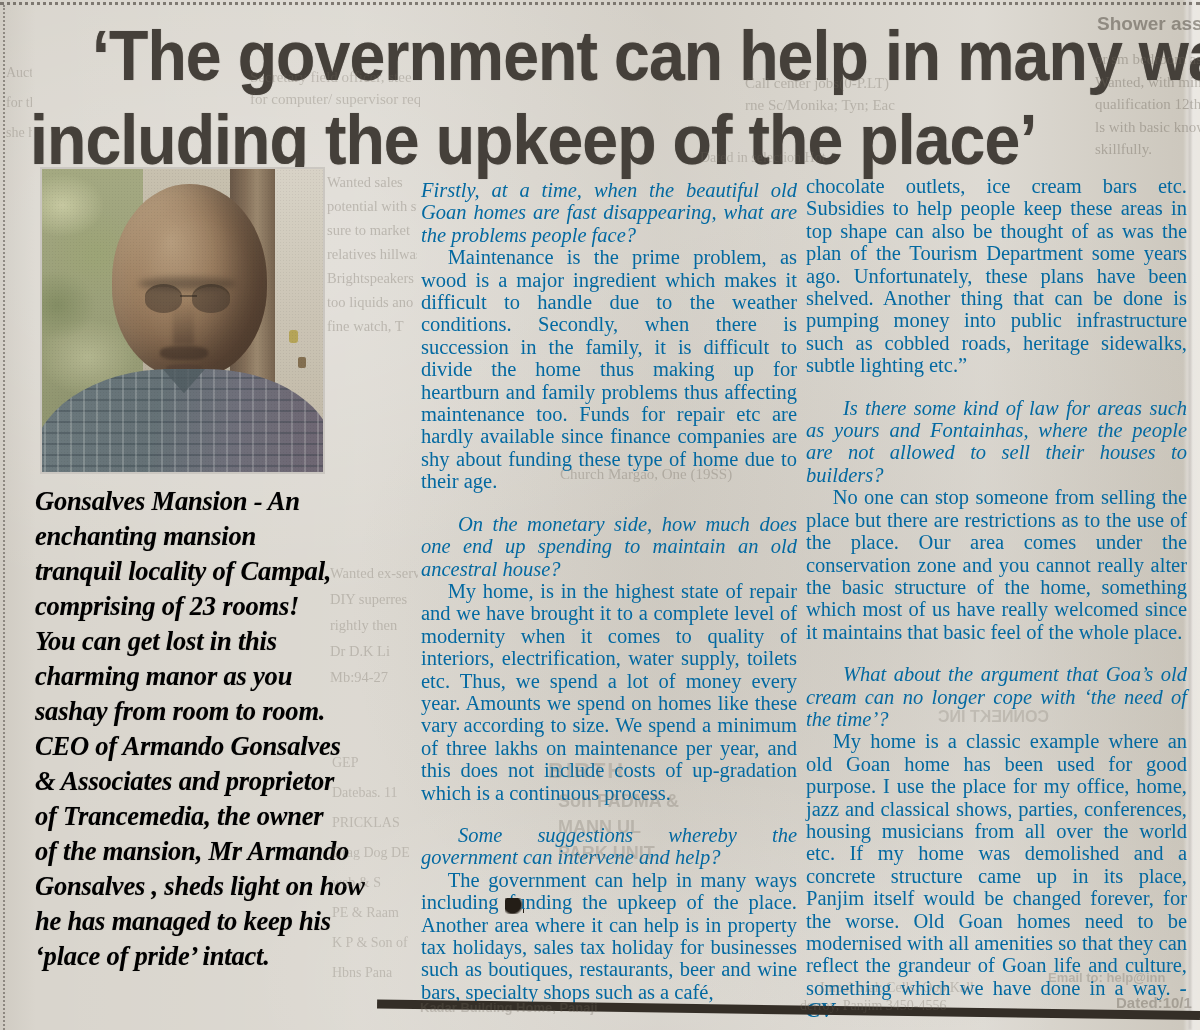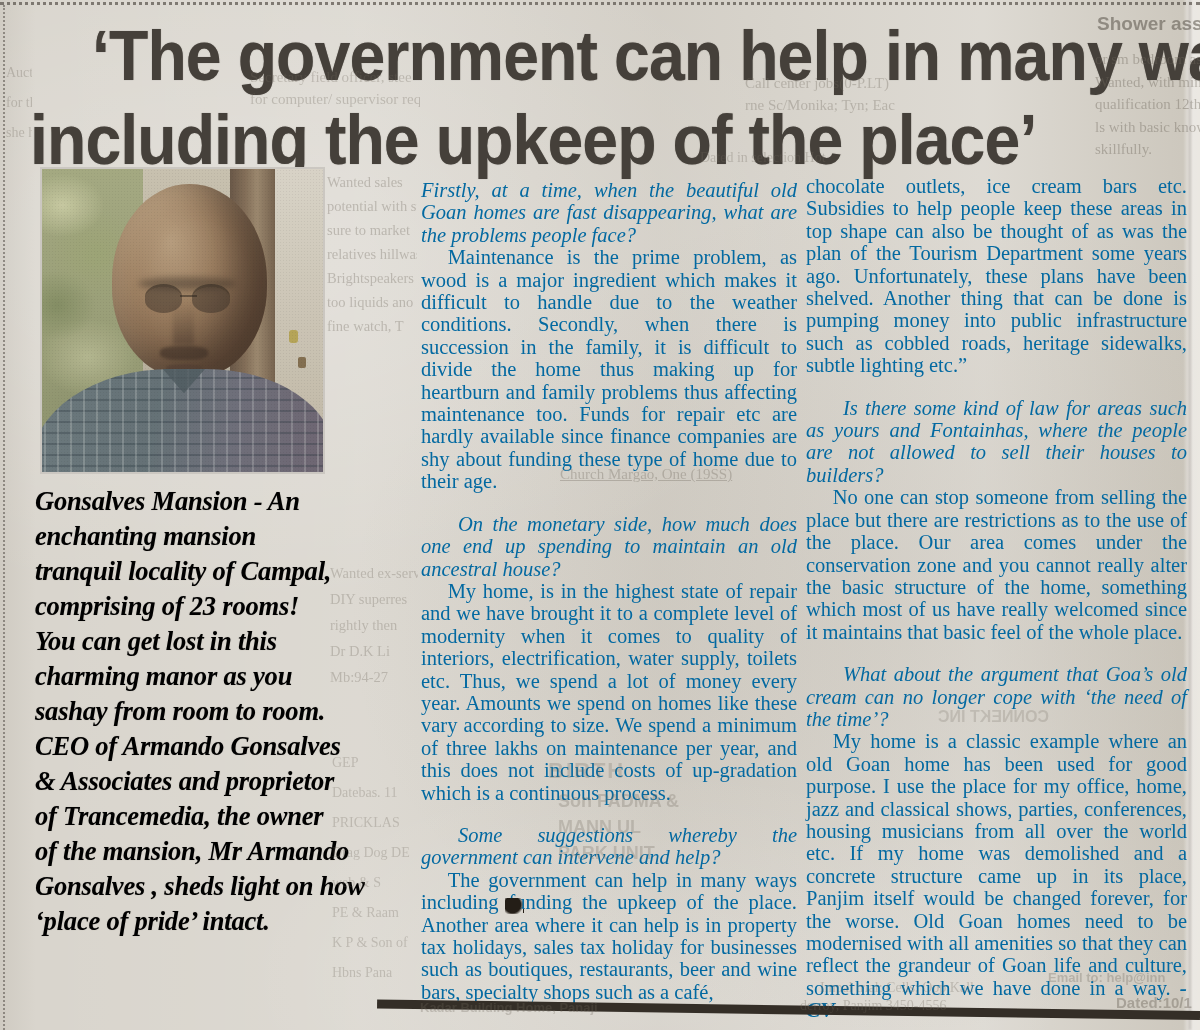--- a/index.html
+++ b/index.html
@@ -139,20 +139,21 @@
     <div>tranquil locality of Campal,</div>
     <div>comprising of 23 rooms!</div>
     <div>You can get lost in this</div>
     <div>charming manor as you</div>
     <div>sashay from room to room.</div>
     <div>CEO of Armando Gonsalves</div>
     <div>&amp; Associates and proprietor</div>
     <div>of Trancemedia, the owner</div>
     <div>of the mansion, Mr Armando</div>
     <div>Gonsalves , sheds light on how</div>
+    <div>he has managed to keep his</div>
     <div>‘place of pride’ intact.</div>
   </div>
 
   <div class="col col2">
     <p class="question first">Firstly, at a time, when the beautiful old Goan homes are fast disappearing, what are the problems people face?</p>
     <p class="answer">Maintenance is the prime problem, as wood is a major ingredient which makes it difficult to handle due to the weather conditions. Secondly, when there is succession in the family, it is difficult to divide the home thus making up for heartburn and family problems thus affecting maintenance too. Funds for repair etc are hardly available since finance companies are shy about funding these type of home due to their age.</p>
     <p class="question">On the monetary side, how much does one end up spending to maintain an old ancestral house?</p>
     <p class="answer">My home, is in the highest state of repair and we have brought it to a complete level of modernity when it comes to quality of interiors, electrification, water supply, toilets etc. Thus, we spend a lot of money every year. Amounts we spend on homes like these vary according to size. We spend a minimum of three lakhs on maintenance per year, and this does not include costs of up-gradation which is a continuous process.</p>
     <p class="question">Some suggestions whereby the government can intervene and help?</p>
     <p class="answer">The government can help in many ways including funding the upkeep of the place. Another area where it can help is in property tax holidays, sales tax holiday for businesses such as boutiques, restaurants, beer and wine bars, specialty shops such as a café,</p>
@@ -210,21 +211,21 @@
     <div>BIRTH</div>
   </div>
   <div class="bl sans" style="left:558px;top:788px;font-size:18px;line-height:26px;opacity:.26;">
     <div>Son PADMA &amp;</div>
     <div>MANN UL</div>
     <div>PARK UNIT</div>
   </div>
   <div class="bl sans" style="left:938px;top:708px;font-size:16px;opacity:.22;transform:scaleX(-1);">
     <div>CONNEKT INC</div>
   </div>
-  <div class="bl" style="left:560px;top:466px;width:230px;font-size:15px;opacity:.33;text-decoration:underline;">
+  <div class="bl" style="left:560px;top:466px;width:230px;font-size:15px;opacity:.33;">
     <div>Church Margao, One (19SS)</div>
   </div>
   <div class="bl" style="left:820px;top:980px;width:200px;font-size:14px;opacity:.3;">
     <div>Impal trial; Cells; Opp Kall</div>
   </div>
   <div class="bl" style="left:800px;top:998px;width:200px;font-size:14px;opacity:.3;">
     <div>derroy, Panjim 3450-4556</div>
   </div>
   <div class="bl sans" style="left:420px;top:1000px;width:230px;font-size:13px;opacity:.28;">
     <div>Kadar Building Home, Panaji</div>

